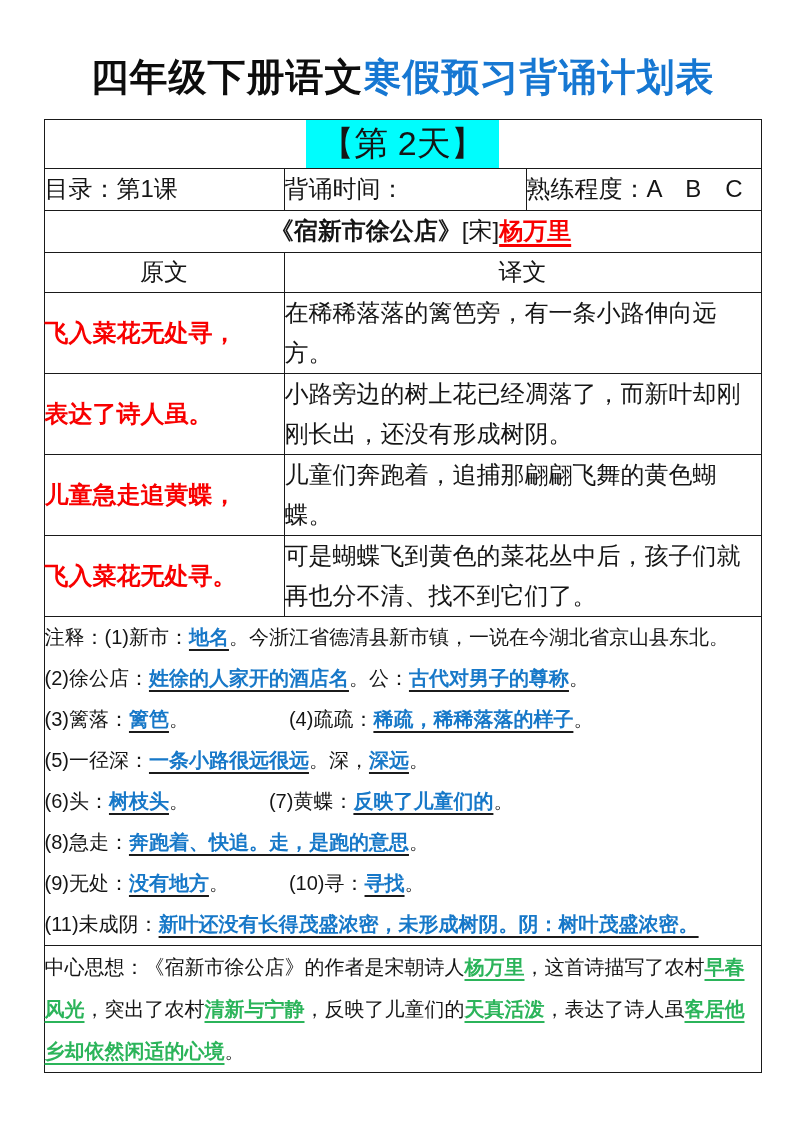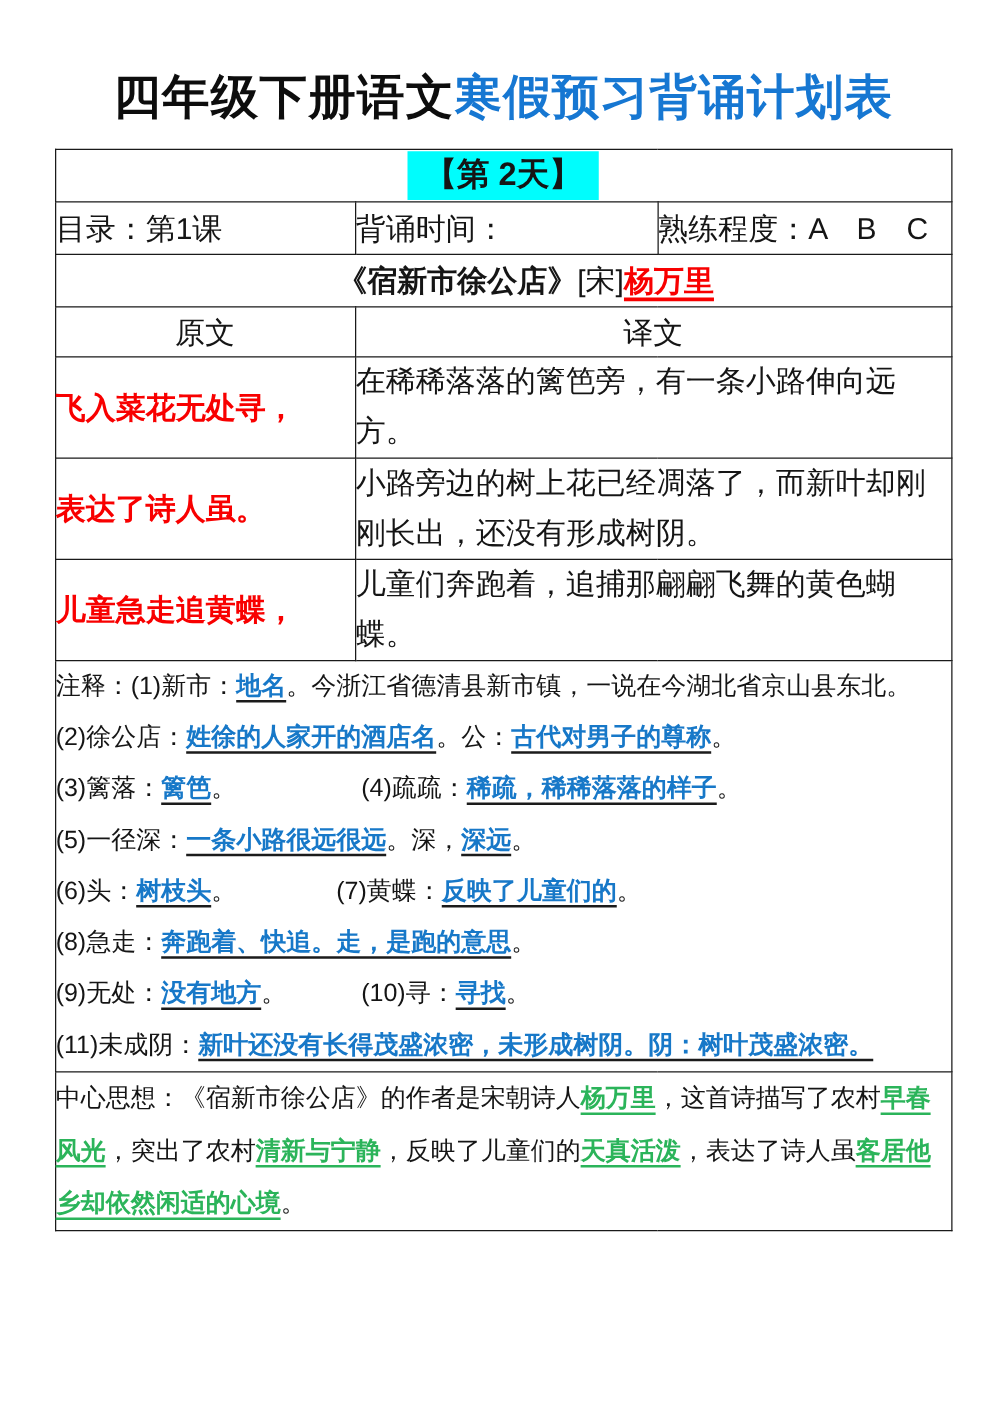--- a/index.html
+++ b/index.html
@@ -39,22 +39,22 @@
   table.plan td{
     border:1.5px solid var(--line);
     font-size:24px;
     vertical-align:middle;
     padding:0;
   }
   .day-row td{height:42px;text-align:center;}
   .day-hl{
     display:inline-block;
     background:var(--day-highlight-cyan);
-    font-weight:700;
-    font-size:26px;
+    font-weight:400;
+    font-size:34px;
     padding:3px 14px 4px 14px;
     line-height:1.2;
   }
   .info-row td{height:42px;padding-left:9px;}
   .poem-title-row td{height:42px;text-align:center;font-size:26px;}
   .pt-book{font-weight:700;margin-left:36px;}
   .pt-dyn{font-weight:400;}
   .pt-author{
     color:var(--poem-red);
     font-weight:700;
@@ -141,20 +141,24 @@
       <td colspan="2" class="poem-trans">在稀稀落落的篱笆旁，有一条小路伸向远方。</td>
     </tr>
     <tr>
       <td class="poem-orig">表达了诗人虽。</td>
       <td colspan="2" class="poem-trans">小路旁边的树上花已经凋落了，而新叶却刚刚长出，还没有形成树阴。</td>
     </tr>
     <tr>
       <td class="poem-orig">儿童急走追黄蝶，</td>
       <td colspan="2" class="poem-trans">儿童们奔跑着，追捕那翩翩飞舞的黄色蝴蝶。</td>
     </tr>
+    <tr>
+      <td class="poem-orig">飞入菜花无处寻。</td>
+      <td colspan="2" class="poem-trans">可是蝴蝶飞到黄色的菜花丛中后，孩子们就再也分不清、找不到它们了。</td>
+    </tr>
 
     <tr>
       <td colspan="3" class="notes-cell">
         <div class="note-line"><span class="seg-plain">注释：(1)新市：</span><span class="seg-blue">地名</span><span class="seg-plain">。今浙江省德清县新市镇，一说在今湖北省京山县东北。</span></div>
         <div class="note-line"><span class="seg-plain">(2)徐公店：</span><span class="seg-blue">姓徐的人家开的酒店名</span><span class="seg-plain">。公：</span><span class="seg-blue">古代对男子的尊称</span><span class="seg-plain">。</span></div>
         <div class="note-line"><span class="seg-plain">(3)篱落：</span><span class="seg-blue">篱笆</span><span class="seg-plain">。　　　　　(4)疏疏：</span><span class="seg-blue">稀疏，稀稀落落的样子</span><span class="seg-plain">。</span></div>
         <div class="note-line"><span class="seg-plain">(5)一径深：</span><span class="seg-blue">一条小路很远很远</span><span class="seg-plain">。深，</span><span class="seg-blue">深远</span><span class="seg-plain">。</span></div>
         <div class="note-line"><span class="seg-plain">(6)头：</span><span class="seg-blue">树枝头</span><span class="seg-plain">。　　　　(7)黄蝶：</span><span class="seg-blue">反映了儿童们的</span><span class="seg-plain">。</span></div>
         <div class="note-line"><span class="seg-plain">(8)急走：</span><span class="seg-blue">奔跑着、快追。走，是跑的意思</span><span class="seg-plain">。</span></div>
         <div class="note-line"><span class="seg-plain">(9)无处：</span><span class="seg-blue">没有地方</span><span class="seg-plain">。　　　(10)寻：</span><span class="seg-blue">寻找</span><span class="seg-plain">。</span></div>

